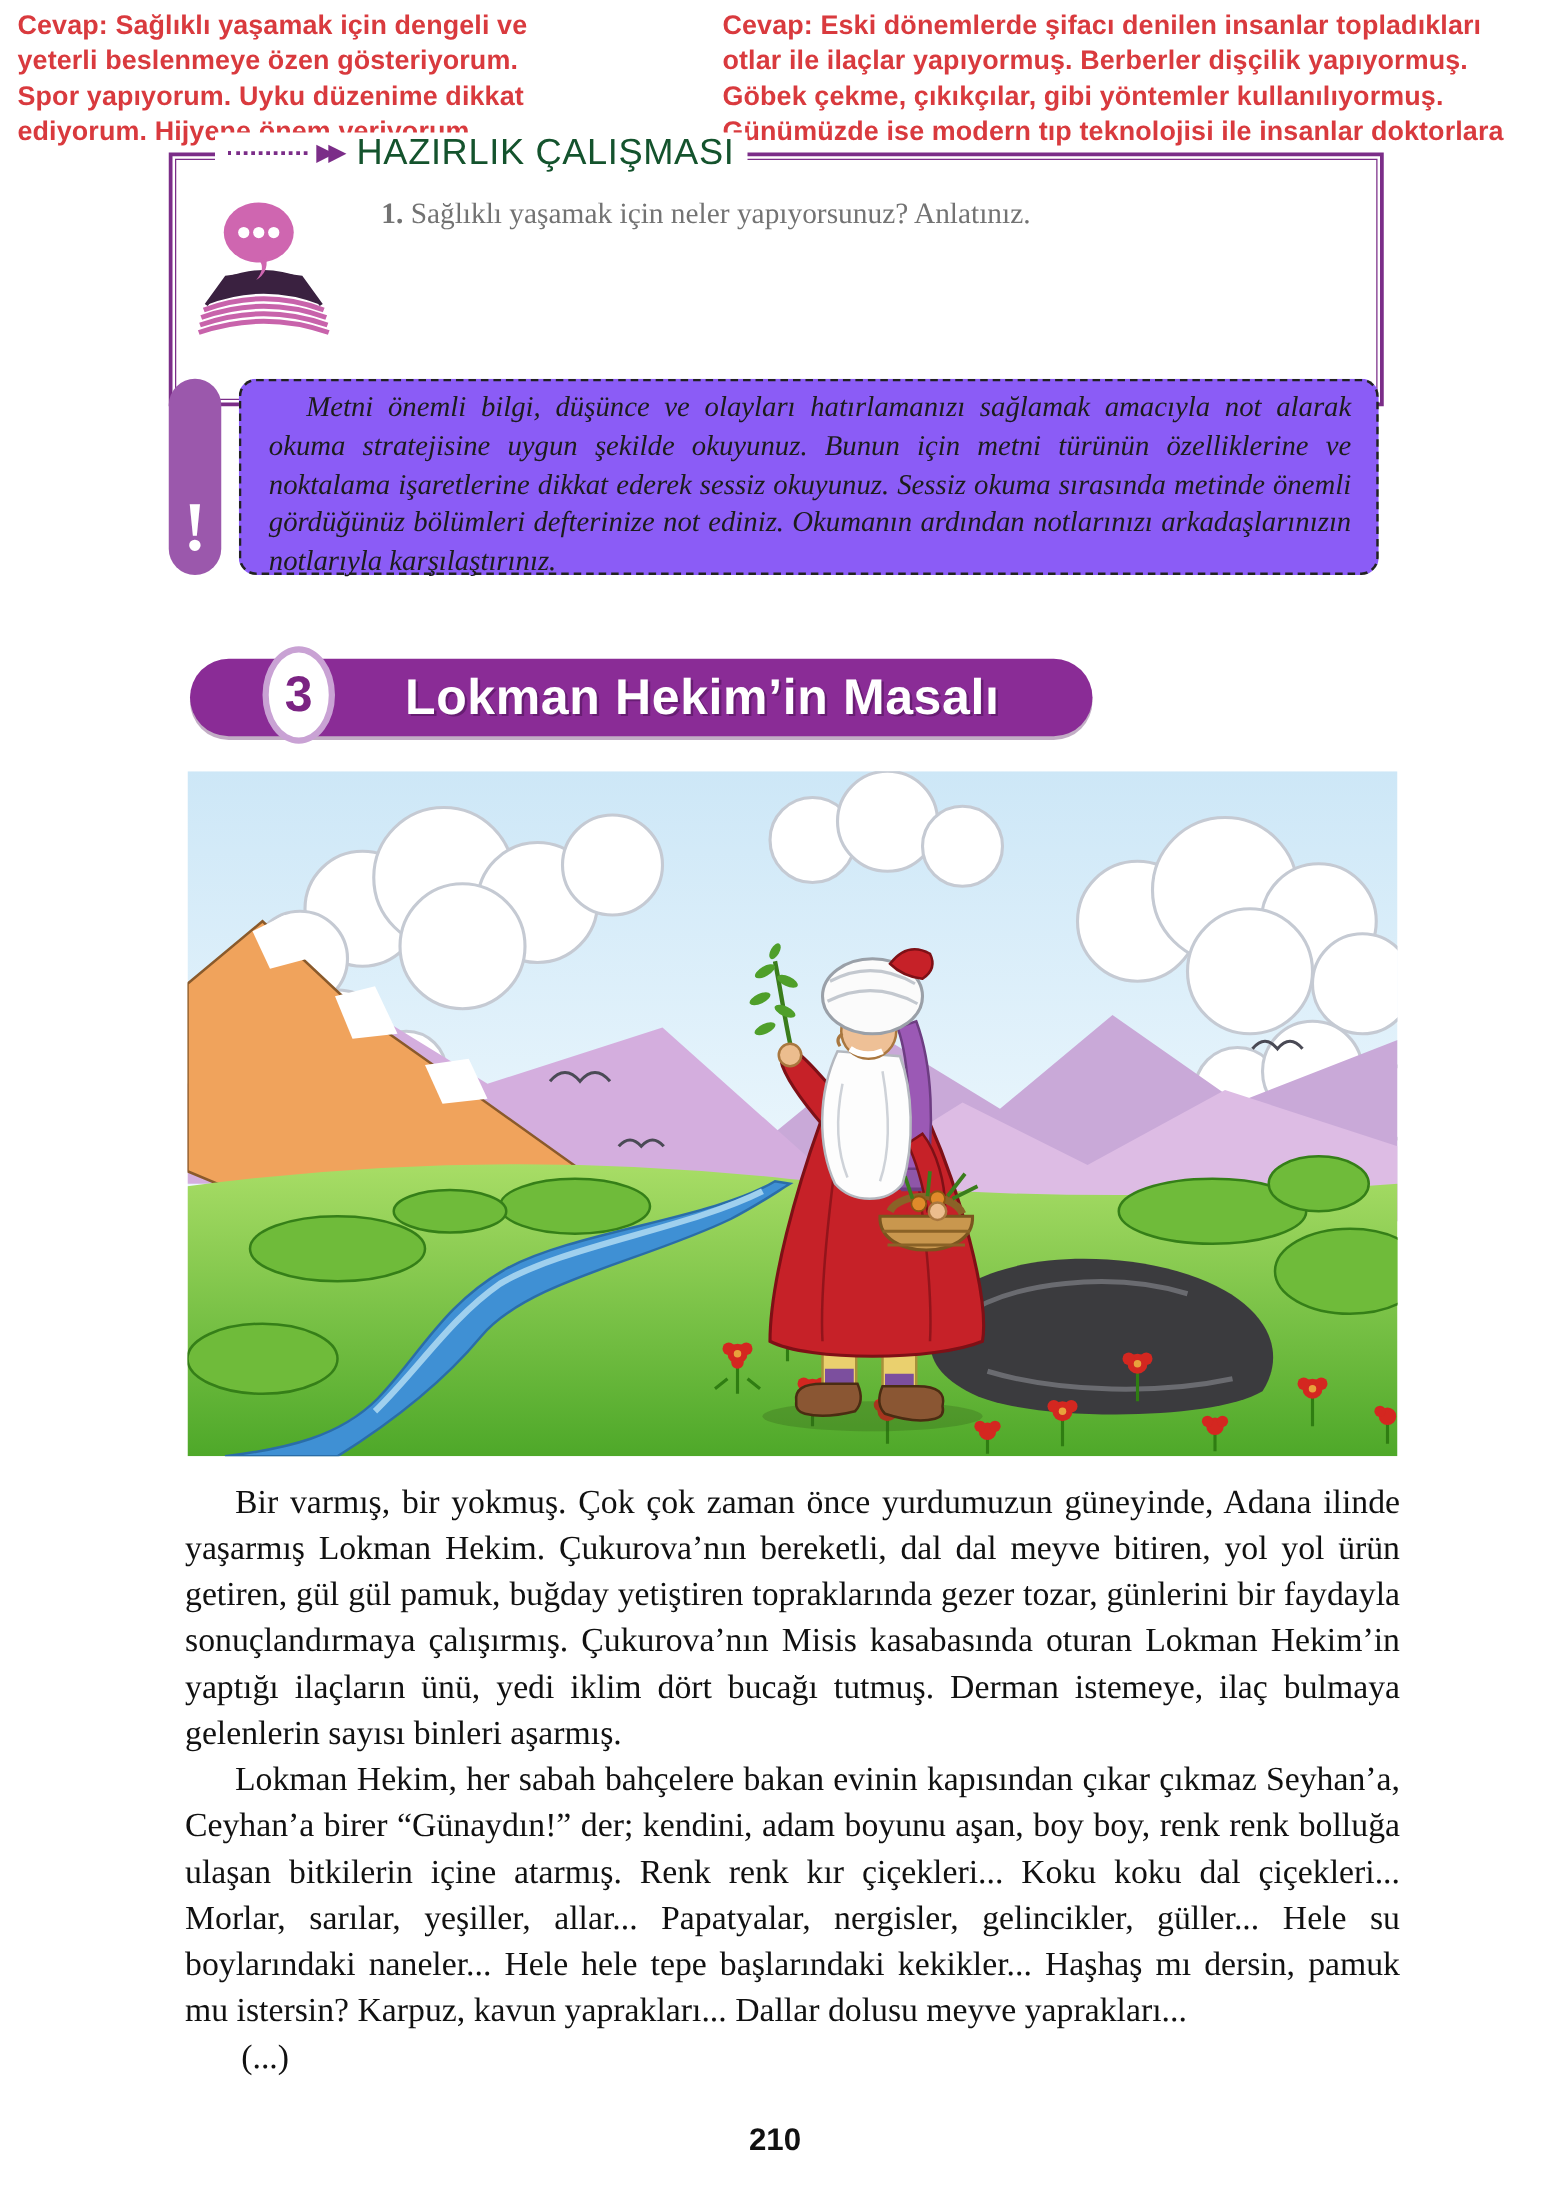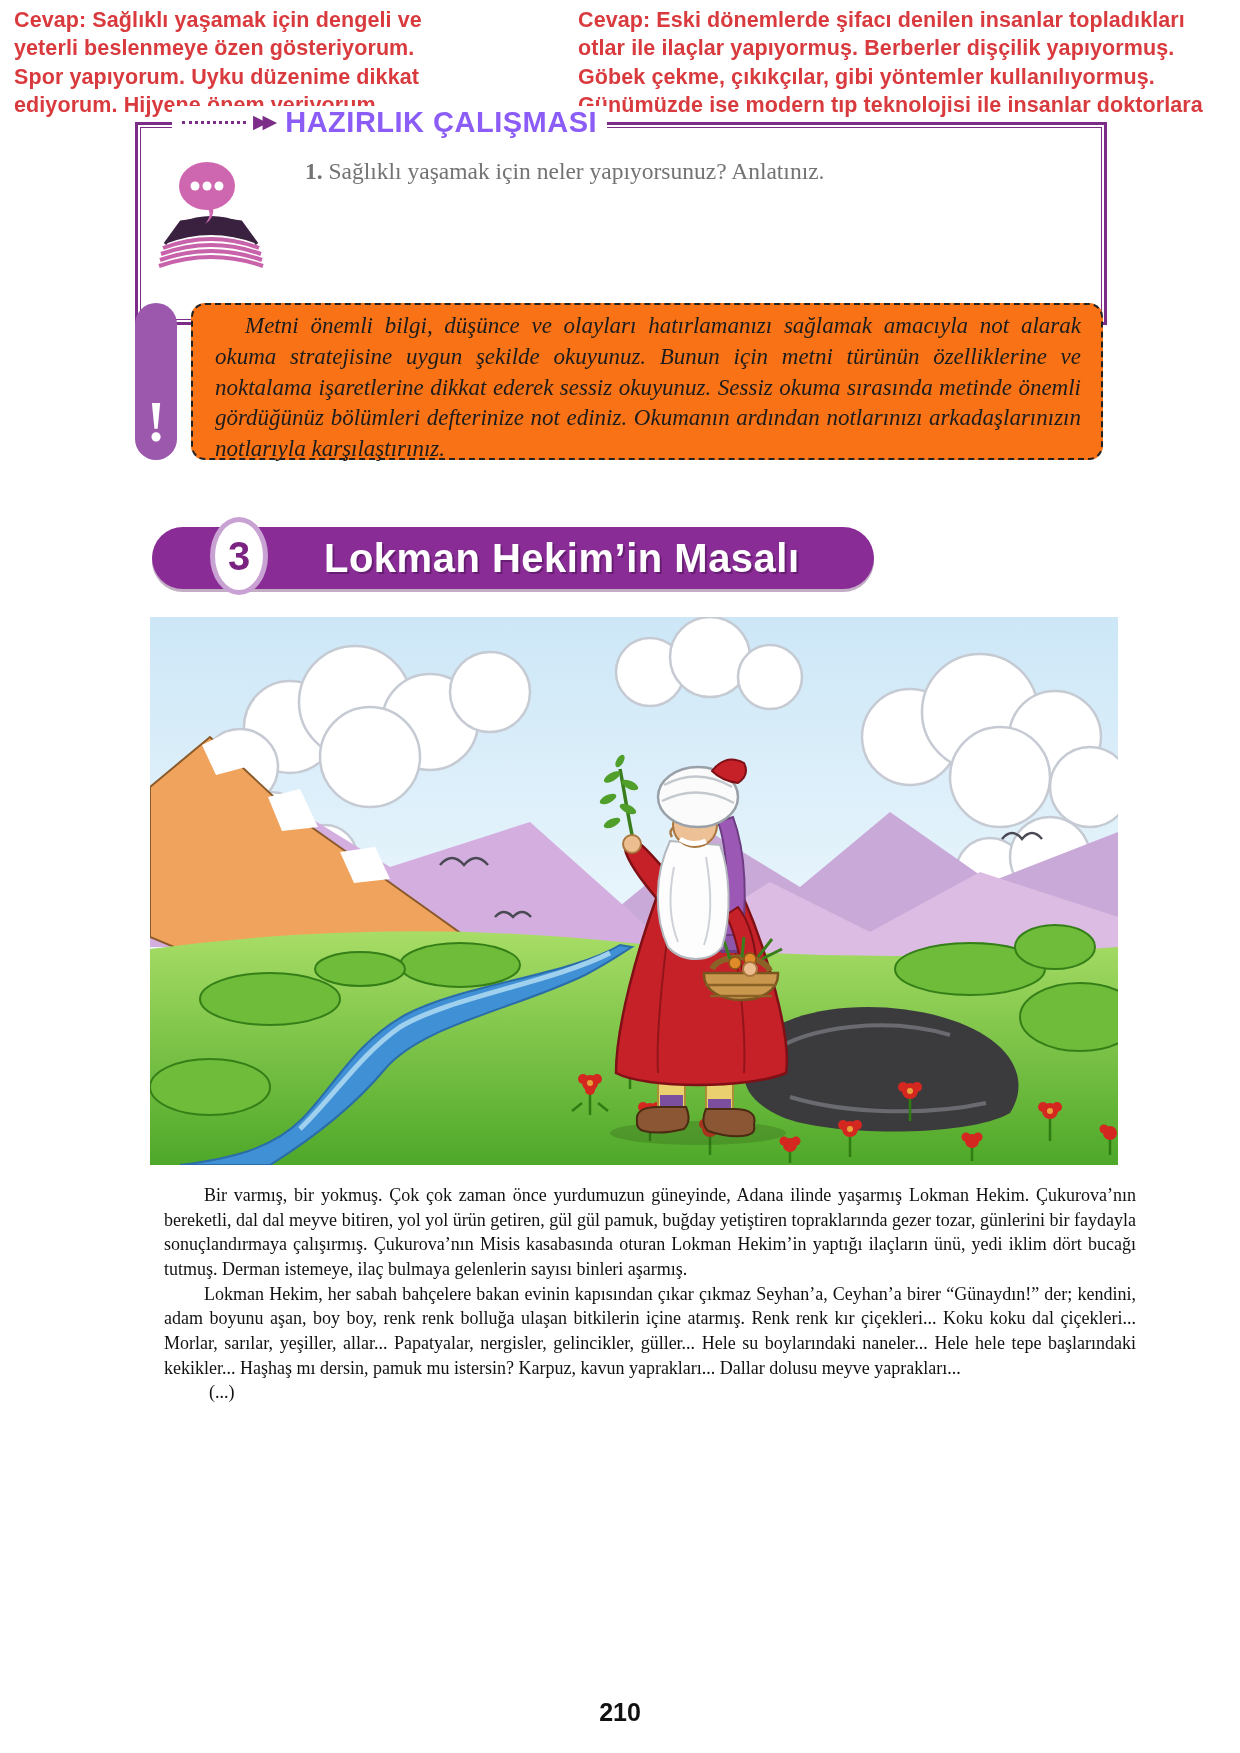--- a/index.html
+++ b/index.html
@@ -19,35 +19,35 @@
     position:absolute;left:135px;top:122px;width:962px;min-height:164px;
     border:3px solid #7b2d88;padding:2px;background:#fff;
   }
   .prep-inner{border:1.5px solid #7b2d88;min-height:153px;padding:26px 16px 12px 12px;}
   .prep-header{
     position:absolute;top:-19px;left:34px;background:#fff;
     display:flex;align-items:center;padding:0 10px;gap:7px;white-space:nowrap;
   }
   .dotted-leader{width:64px;border-top:3px dotted #7b2d88;height:0;}
   .double-arrow{color:#7b2d88;font-size:19px;letter-spacing:-5px;margin-right:6px;transform:translateY(-1px);}
-  .prep-title{color:#8b5cf6;font-weight:bold;font-size:29px;letter-spacing:.5px;}
+  .prep-title{color:#14532d;font-weight:normal;font-size:29px;letter-spacing:.5px;}
   .discussion-icon{float:left;width:112px;height:122px;margin:2px 12px 0 2px;}
   .question{font-family:"Liberation Serif",serif;font-size:23.5px;line-height:1.5;
     color:#737373;text-align:justify;margin:0;text-indent:26px;}
   .question b{font-weight:bold;}
   
   .note-wrap{position:absolute;left:135px;top:303px;width:968px;height:157px;}
   .note-bar{
     position:absolute;left:0;top:0;width:42px;height:100%;background:#9b58ac;
     border-radius:21px;display:flex;align-items:flex-end;justify-content:center;
     color:#fff;font-family:"Liberation Serif",serif;font-weight:bold;font-size:56px;
     padding-bottom:6px;box-sizing:border-box;
   }
   .note-body{
-    position:absolute;left:56px;right:0;top:0;bottom:0;background:#f97316;
+    position:absolute;left:56px;right:0;top:0;bottom:0;background:#8b5cf6;
     border:2px dashed #222;border-radius:14px;box-sizing:border-box;
     padding:6px 20px 6px 22px;
   }
   .note-text{
     font-family:"Liberation Serif",serif;font-style:italic;font-size:23px;
     line-height:1.34;color:#1c1c1c;text-align:justify;margin:0;text-indent:30px;
   }
   
   .lesson-banner{
     position:absolute;left:152px;top:527px;width:722px;height:62px;
@@ -62,22 +62,22 @@
     position:absolute;left:172px;top:0;height:100%;display:flex;align-items:center;
     color:#fff;font-weight:bold;font-size:40px;letter-spacing:.5px;
     text-shadow:2px 2px 0 rgba(60,10,70,.45);
   }
   
   .illustration{position:absolute;left:150px;top:617px;width:968px;height:548px;}
   .illustration svg{display:block;width:100%;height:100%;}
   
   .story{
     position:absolute;left:148px;top:1183px;width:972px;
-    font-family:"Liberation Serif",serif;font-size:18px;line-height:1.37;
-    color:#111;text-align:justify;margin-left:16px;
+    font-family:"Liberation Serif",serif;font-size:27px;line-height:1.37;
+    color:#111;text-align:justify;
   }
   .story p{margin:0;text-indent:40px;}
   .story p.ellipsis{text-indent:45px;}
   
   .page-number{
     position:absolute;left:0;top:1698px;width:1240px;text-align:center;
     font-weight:bold;font-size:25px;color:#111;
   }
 </style>
 </head>

